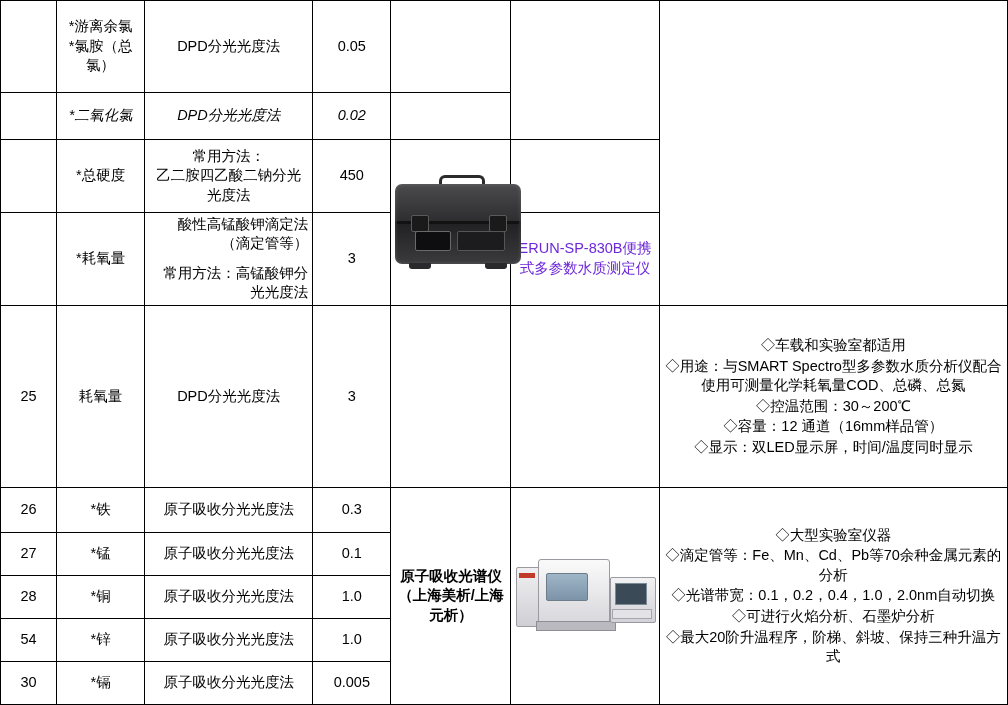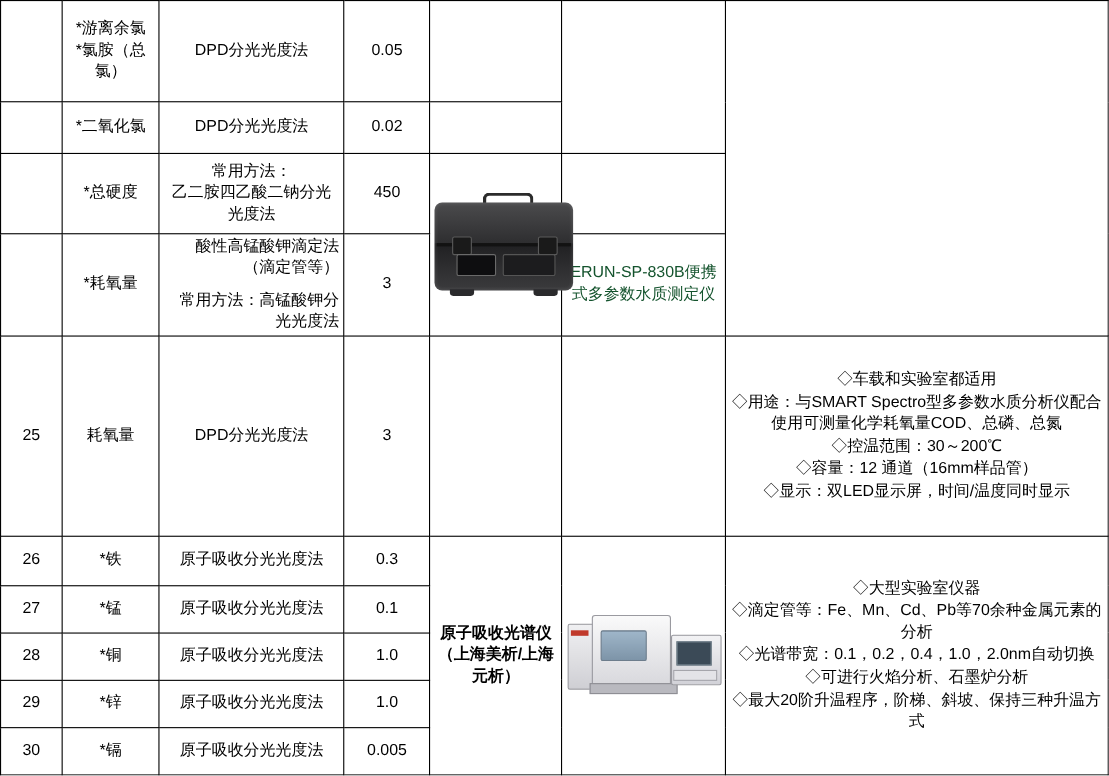--- a/index.html
+++ b/index.html
@@ -42,21 +42,21 @@
   td.no-cell { font-size: 14.5px; }
   td.item-cell { font-size: 14.5px; }
   td.method-cell { font-size: 14px; }
   td.qty-cell { font-size: 14.5px; }
 
   td.model-cell {
     font-weight: bold;
     font-size: 14.5px;
   }
   td.model-red {
-    color: #14532d;
+    color: #6d28d9;
     font-weight: normal;
     font-size: 14.5px;
   }
   td.desc-cell {
     text-align: left;
     vertical-align: middle;
     font-size: 14.5px;
     padding: 4px 6px 4px 8px;
     line-height: 1.45;
   }
@@ -248,21 +248,21 @@
       </td>
       <td class="method-cell">
         <div>DPD分光光度法</div>
       </td>
       <td class="qty-cell">0.05</td>
       <td></td>
       <td rowspan="2"></td>
       <td rowspan="4"></td>
     </tr>
 
-    <tr style="height:47px;">
+    <tr style="height:47px;font-style:italic;">
       <td class="no-cell"></td>
       <td class="item-cell">
         <div>*二氧化氯</div>
       </td>
       <td class="method-cell">
         <div>DPD分光光度法</div>
       </td>
       <td class="qty-cell">0.02</td>
       <td></td>
     </tr>
@@ -376,21 +376,21 @@
       <td class="item-cell">
         <div>*铜</div>
       </td>
       <td class="method-cell">
         <div>原子吸收分光光度法</div>
       </td>
       <td class="qty-cell">1.0</td>
     </tr>
 
     <tr style="height:43px;">
-      <td class="no-cell">29</td>
+      <td class="no-cell">54</td>
       <td class="item-cell">
         <div>*锌</div>
       </td>
       <td class="method-cell">
         <div>原子吸收分光光度法</div>
       </td>
       <td class="qty-cell">1.0</td>
     </tr>
 
     <tr style="height:43px;">

